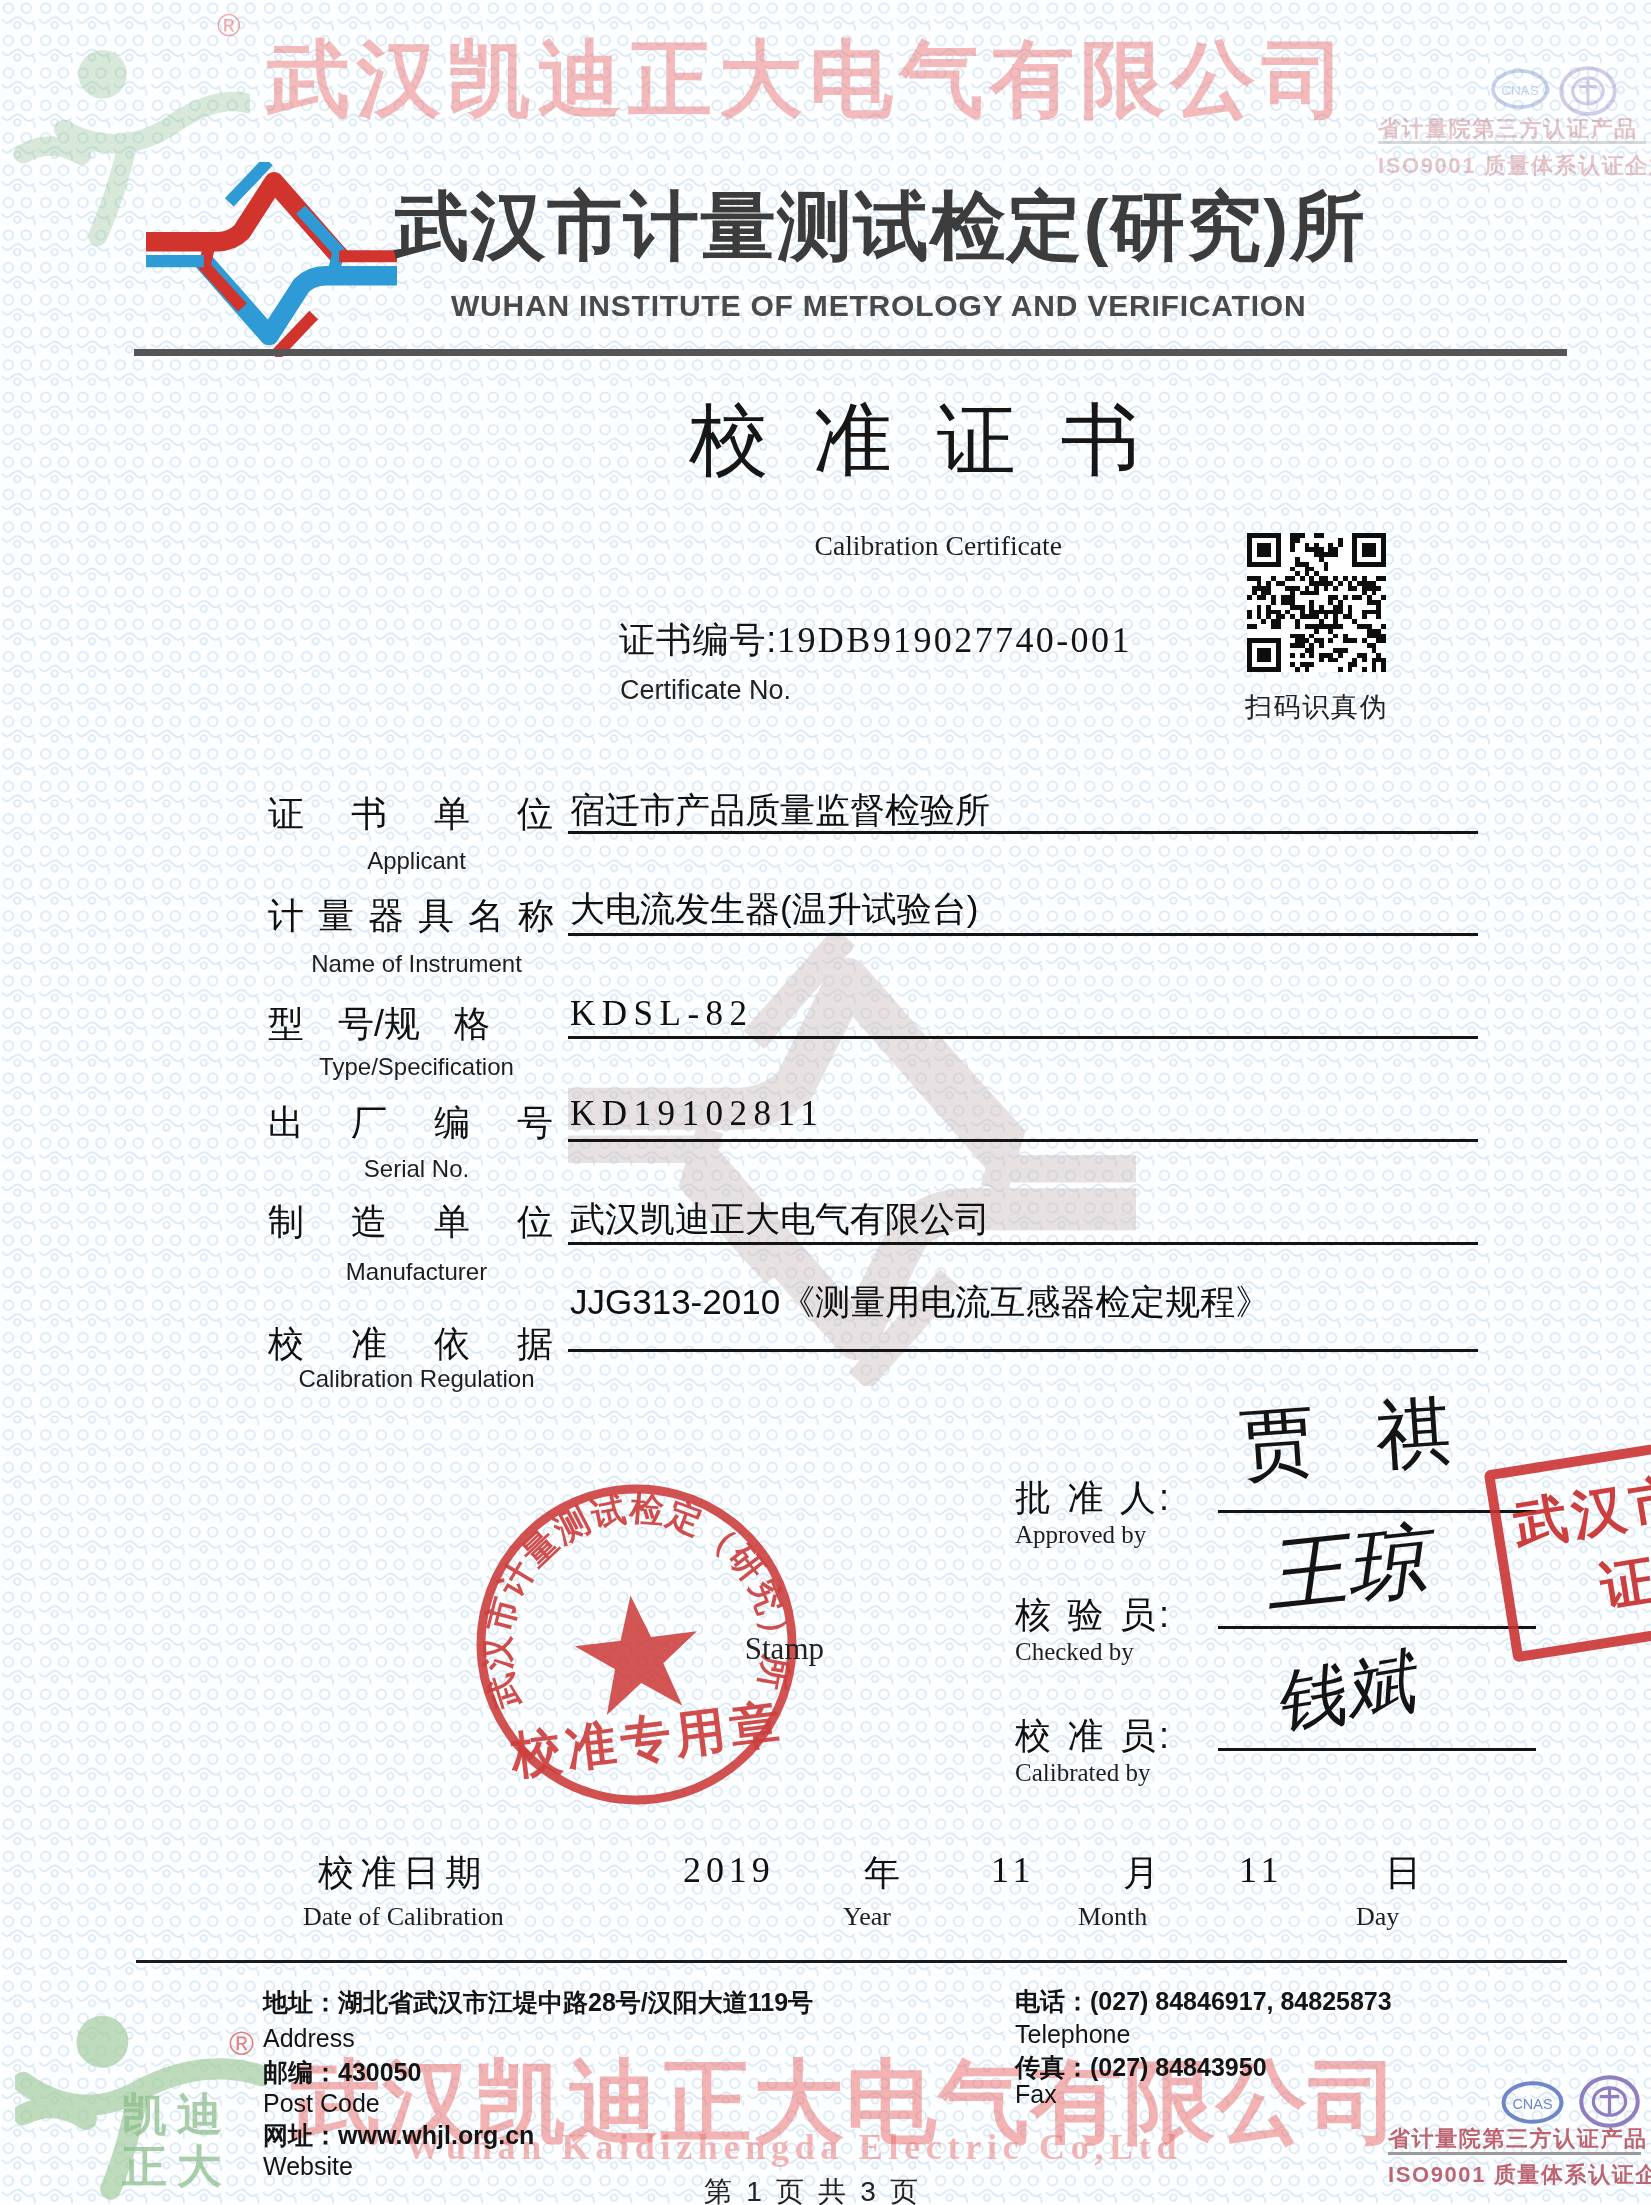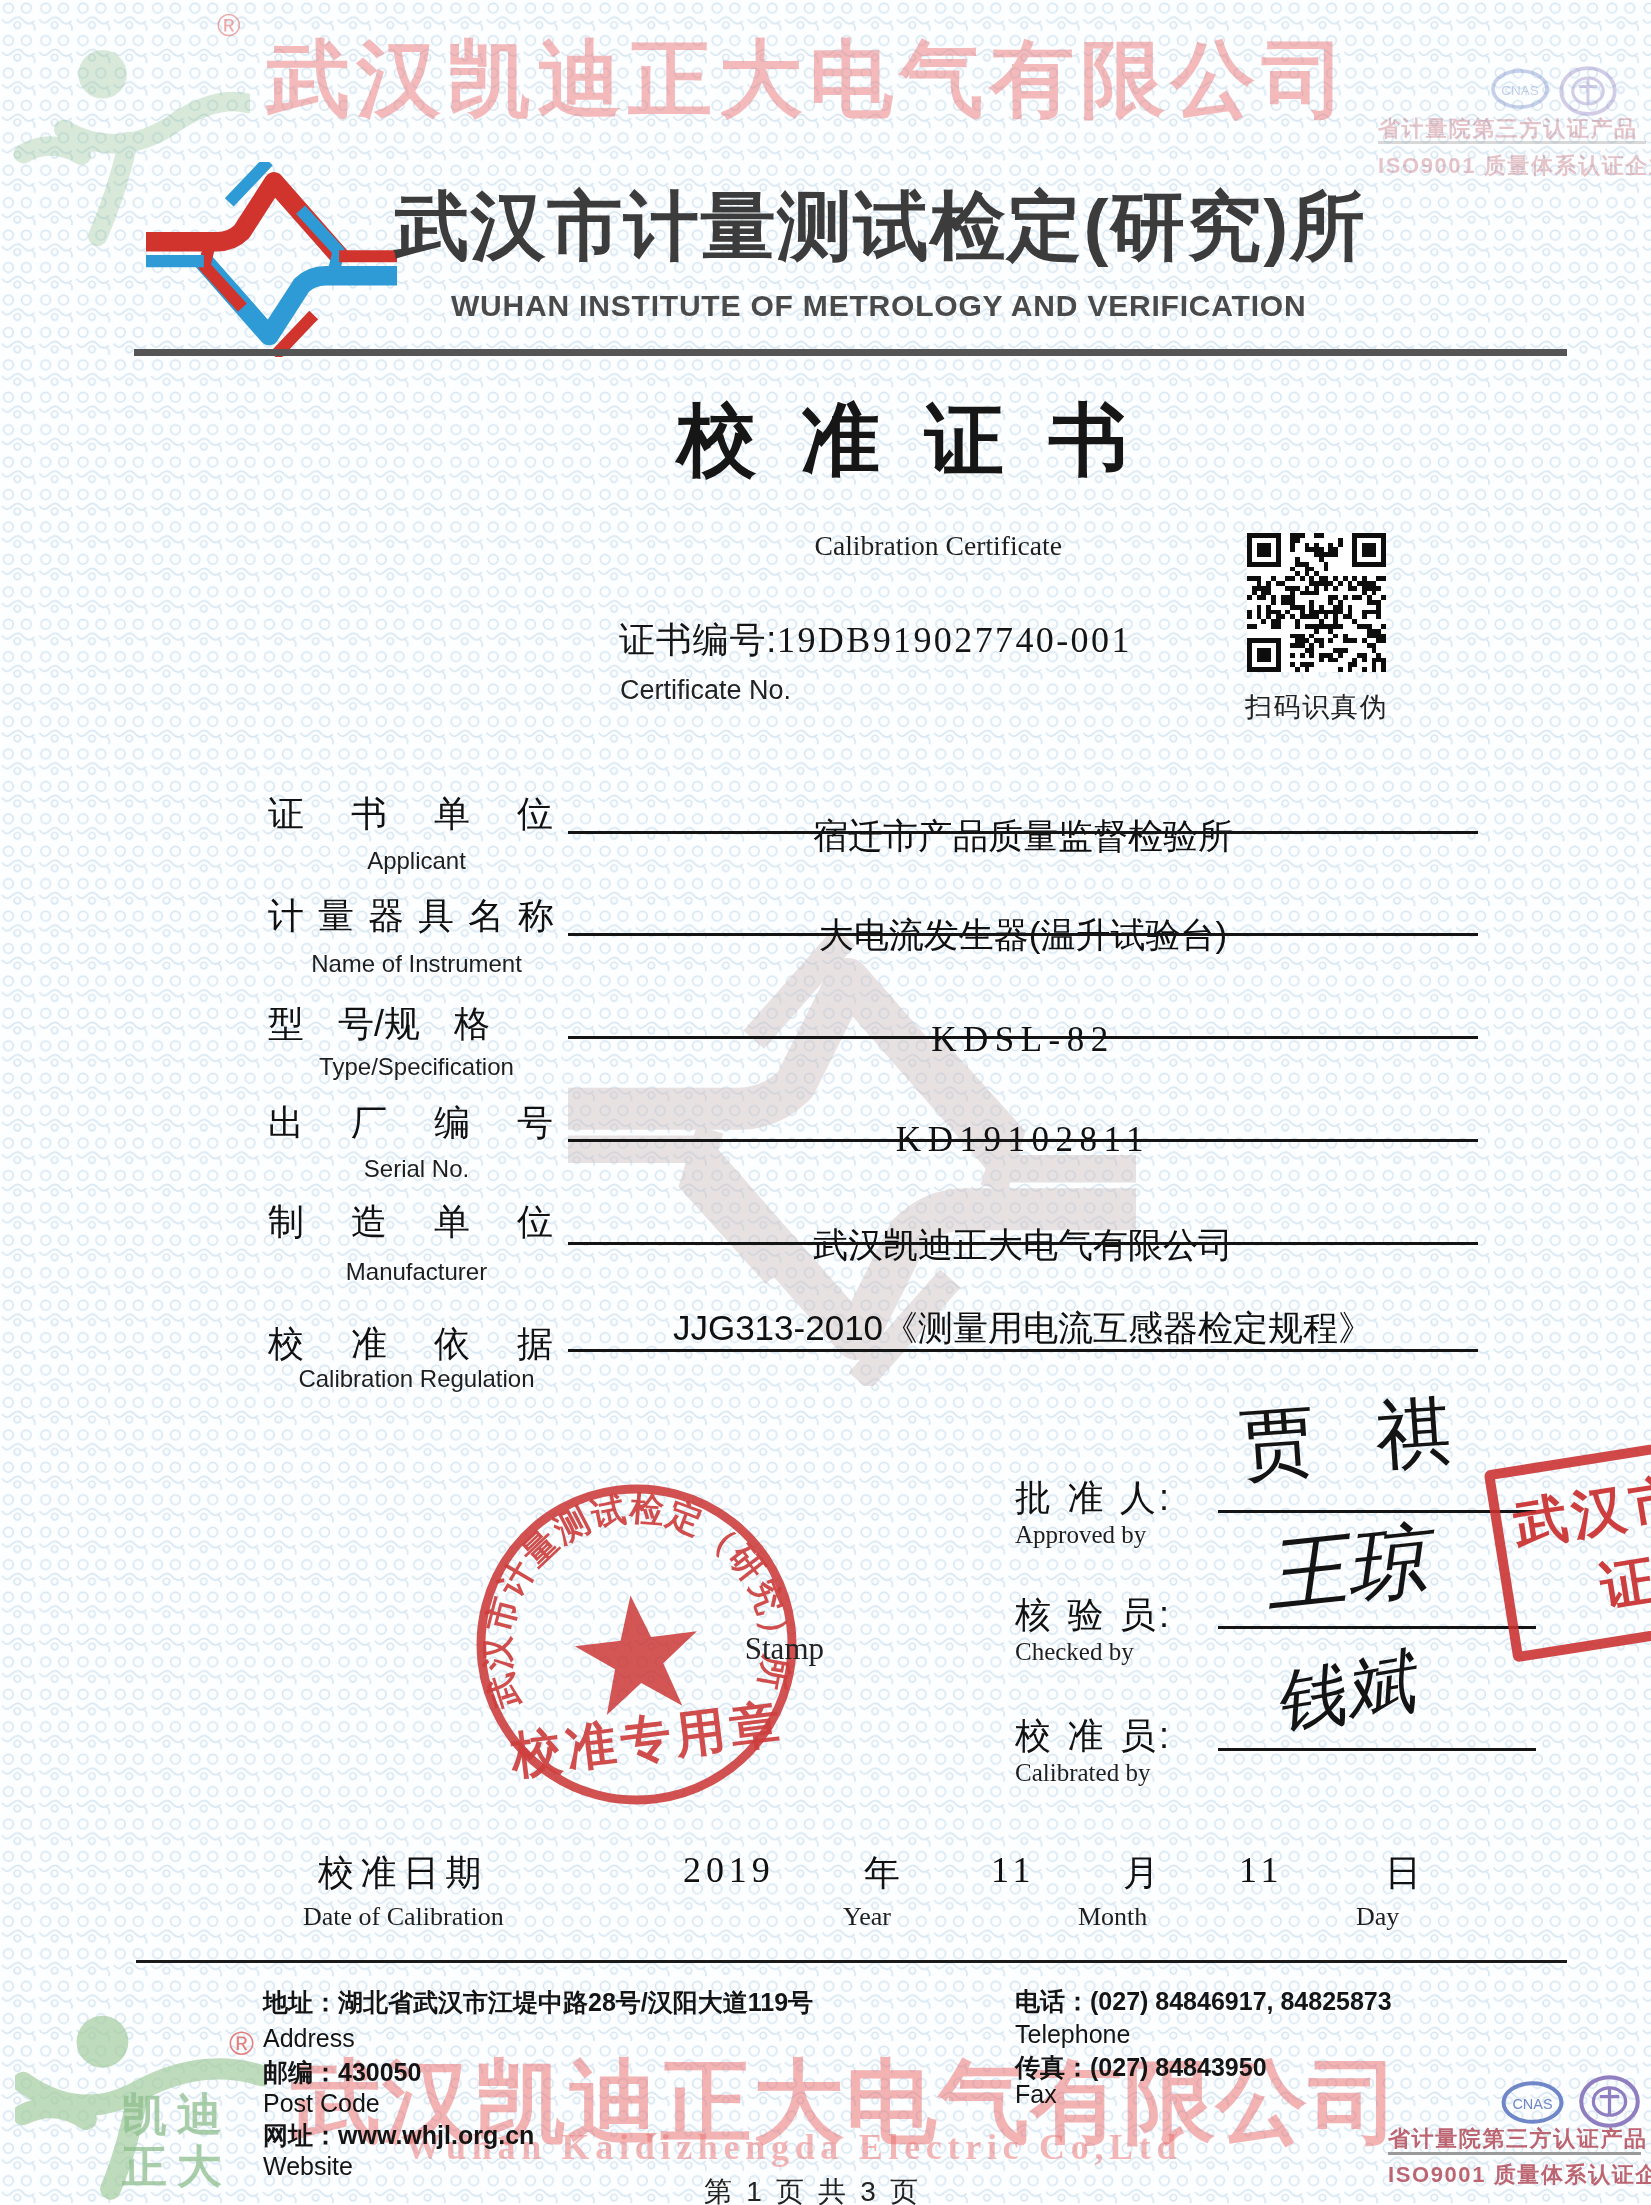--- a/index.html
+++ b/index.html
@@ -21,32 +21,32 @@
     color:rgba(233,104,104,.5);white-space:nowrap;}
   .wm-en-bottom{left:405px;top:2126px;font-size:36px;font-weight:bold;letter-spacing:5.7px;
     color:rgba(233,104,104,.48);font-family:"Liberation Serif",serif;white-space:nowrap;}
   .brand-green{color:rgba(140,190,140,.75);font-weight:bold;letter-spacing:9.7px;white-space:nowrap;}
   
   .inst-cn{left:394px;top:177px;font-size:75px;font-weight:600;color:#3c3c3c;
     letter-spacing:1.6px;white-space:nowrap;z-index:2;}
   .inst-en{left:451px;top:289px;font-size:30px;font-weight:700;color:#4a4a4a;
     letter-spacing:0.8px;white-space:nowrap;z-index:2;}
   .hrule{left:134px;top:349px;width:1433px;height:7.3px;background:#555;z-index:2;}
-  .doc-title{left:665px;top:388px;width:486px;text-align:center;font-size:79px;font-weight:bold;
+  .doc-title{left:665px;top:388px;width:486px;text-align:right;font-size:79px;font-weight:normal;
     color:#161616;letter-spacing:11.4px;white-space:nowrap;z-index:2;}
   .doc-title-en{left:705px;top:512px;width:357px;text-align:right;font-size:27.6px;font-weight:normal;
     color:#1e1e1e;z-index:2;font-family:"Liberation Serif",serif;margin-top:18px;}
   .certno{left:619px;top:616px;font-size:36px;color:#151515;z-index:2;letter-spacing:0.8px;white-space:nowrap;}
   .certno-en{left:620px;top:675px;font-size:27px;color:#222;z-index:2;}
   .qr-caption{left:1245px;top:689px;width:143px;text-align:center;font-size:27px;color:#222;z-index:2;letter-spacing:1.6px;}
   
   .row{position:absolute;left:268px;width:1213px;z-index:2;}
   .row .cnlabel{position:absolute;left:0;top:0;font-size:36px;color:#111;white-space:nowrap;}
   .row .enlabel{position:absolute;left:0;width:297px;text-align:center;font-size:24px;color:#1e1e1e;white-space:nowrap;}
-  .row .fvalue{position:absolute;left:302px;width:906px;text-align:center;font-size:35px;color:#101010;white-space:nowrap;margin-top:26px;}
+  .row .fvalue{position:absolute;left:302px;width:906px;font-size:35px;color:#101010;white-space:nowrap;}
   .row .fline{position:absolute;left:300px;width:910px;border-top:3.2px solid #141414;}
   .ws4{word-spacing:37px;}
   .ws6{word-spacing:4px;}
   .ws3{word-spacing:24px;}
   #row1{top:790px;}  #row1 .fvalue{top:-3.2px;} #row1 .fline{top:41px;} #row1 .enlabel{top:57px;}
   #row2{top:892px;} #row2 .fvalue{top:-6.5px;} #row2 .fline{top:41px;} #row2 .enlabel{top:58px;}
   #row3{top:1000px;} #row3 .fvalue{top:-6.5px;} #row3 .fline{top:36px;} #row3 .enlabel{top:53px;}
   #row4{top:1099px;} #row4 .fvalue{top:-4.9px;} #row4 .fline{top:40px;} #row4 .enlabel{top:56px;}
   #row5{top:1198px;} #row5 .fvalue{top:-1.6px;} #row5 .fline{top:44px;} #row5 .enlabel{top:60px;}
   #row6{top:1279px;} #row6 .cnlabel{top:41px;} #row6 .fvalue{top:0;} #row6 .fline{top:70px;} #row6 .enlabel{top:86px;}

